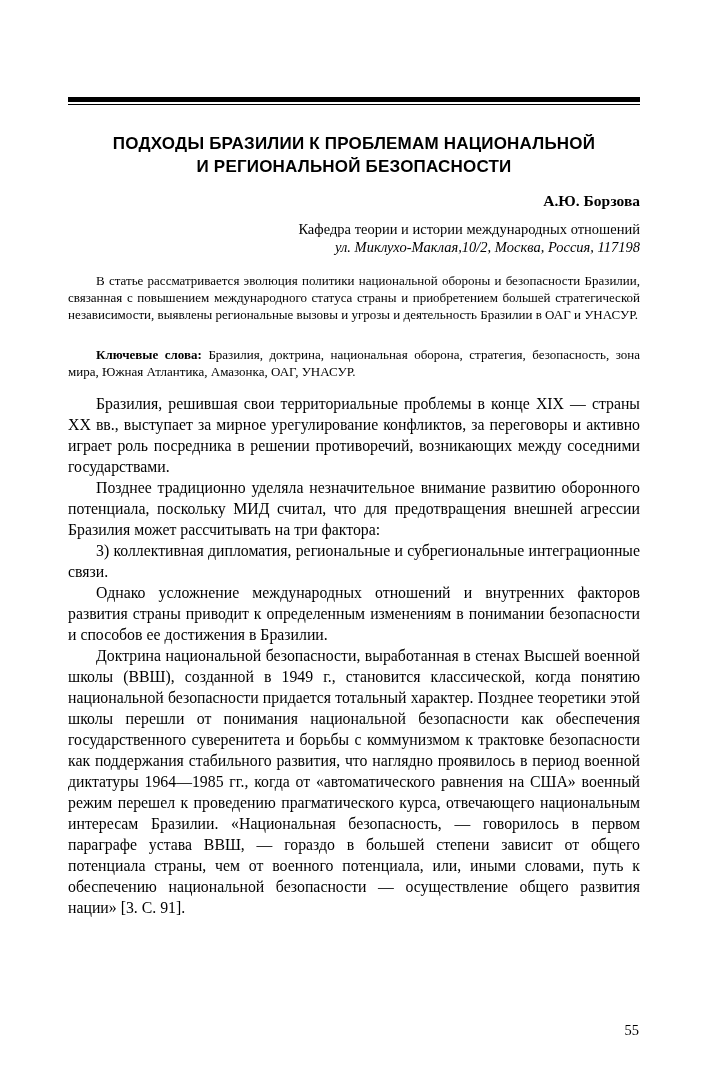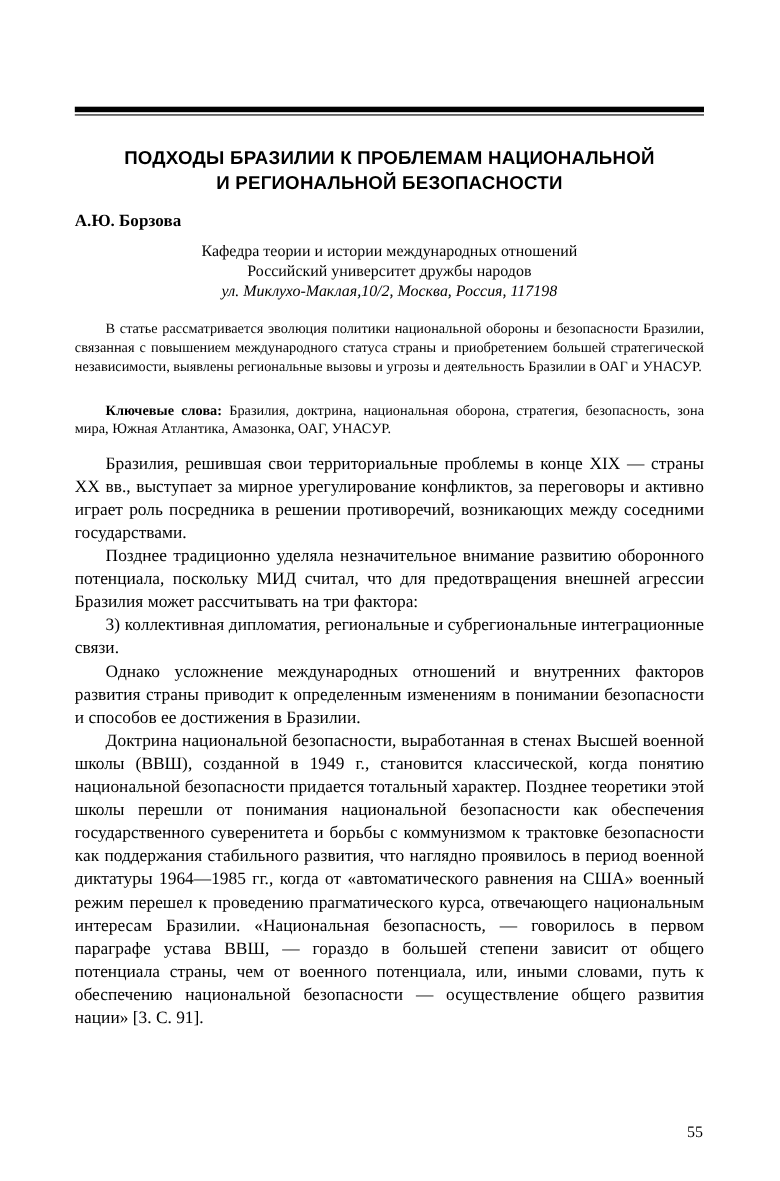--- a/index.html
+++ b/index.html
@@ -19,28 +19,28 @@
   .title {
     font-family: "Liberation Sans", sans-serif;
     font-weight: bold;
     font-size: 17px;
     line-height: 23px;
     text-align: center;
     margin: 27px 0 0 0;
     letter-spacing: 0.2px;
   }
   .author {
-    text-align: left;
+    text-align: right;
     font-weight: bold;
     font-size: 15.5px;
     line-height: 18px;
     margin-top: 14px;
   }
   .affiliation {
-    text-align: center;
+    text-align: right;
     font-size: 14.5px;
     line-height: 18px;
     margin-top: 10px;
   }
   .affiliation .italic { font-style: italic; }
   .abstract {
     font-size: 13px;
     line-height: 17px;
     text-align: justify;
     text-indent: 28px;
@@ -70,21 +70,20 @@
     <div class="rule-thick"></div>
     <div class="rule-thin"></div>
   </div>
 
   <h1 class="title"><span>ПОДХОДЫ БРАЗИЛИИ К ПРОБЛЕМАМ НАЦИОНАЛЬНОЙ</span><br><span>И РЕГИОНАЛЬНОЙ БЕЗОПАСНОСТИ</span></h1>
 
   <div class="author">А.Ю. Борзова</div>
 
   <div class="affiliation">
     <div>Кафедра теории и истории международных отношений</div>
-    <div>Российский университет дружбы народов</div>
     <div class="italic">ул. Миклухо-Маклая,10/2, Москва, Россия, 117198</div>
   </div>
 
   <p class="abstract">В статье рассматривается эволюция политики национальной обороны и безопасности Бразилии, связанная с повышением международного статуса страны и приобретением большей стратегической независимости, выявлены региональные вызовы и угрозы и деятельность Бразилии в ОАГ и УНАСУР.</p>
 
   <p class="abstract keywords"><b>Ключевые слова:</b><span> Бразилия, доктрина, национальная оборона, стратегия, безопасность, зона мира, Южная Атлантика, Амазонка, ОАГ, УНАСУР.</span></p>
 
   <div class="body-text">
     <p>Бразилия, решившая свои территориальные проблемы в конце XIX — страны XX вв., выступает за мирное урегулирование конфликтов, за переговоры и активно играет роль посредника в решении противоречий, возникающих между соседними государствами.</p>
     <p>Позднее традиционно уделяла незначительное внимание развитию оборонного потенциала, поскольку МИД считал, что для предотвращения внешней агрессии Бразилия может рассчитывать на три фактора:</p>

